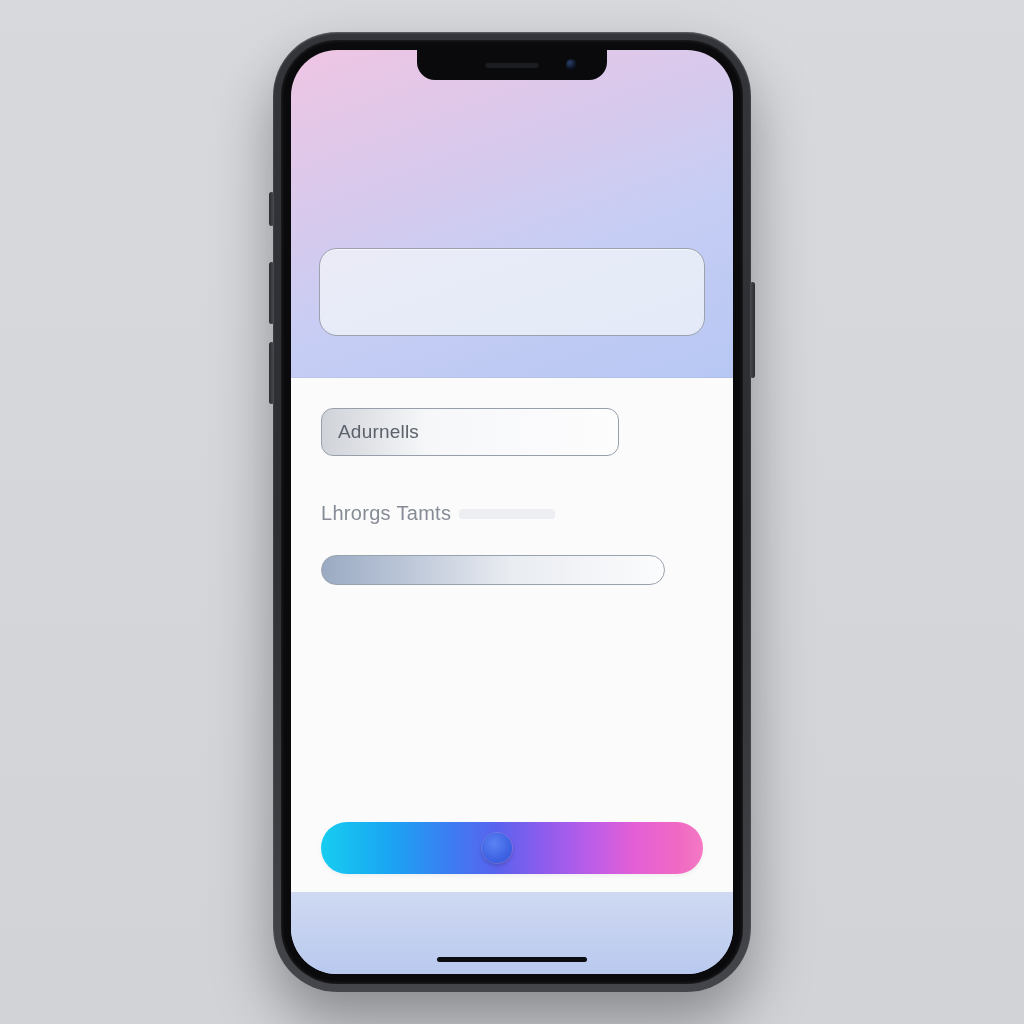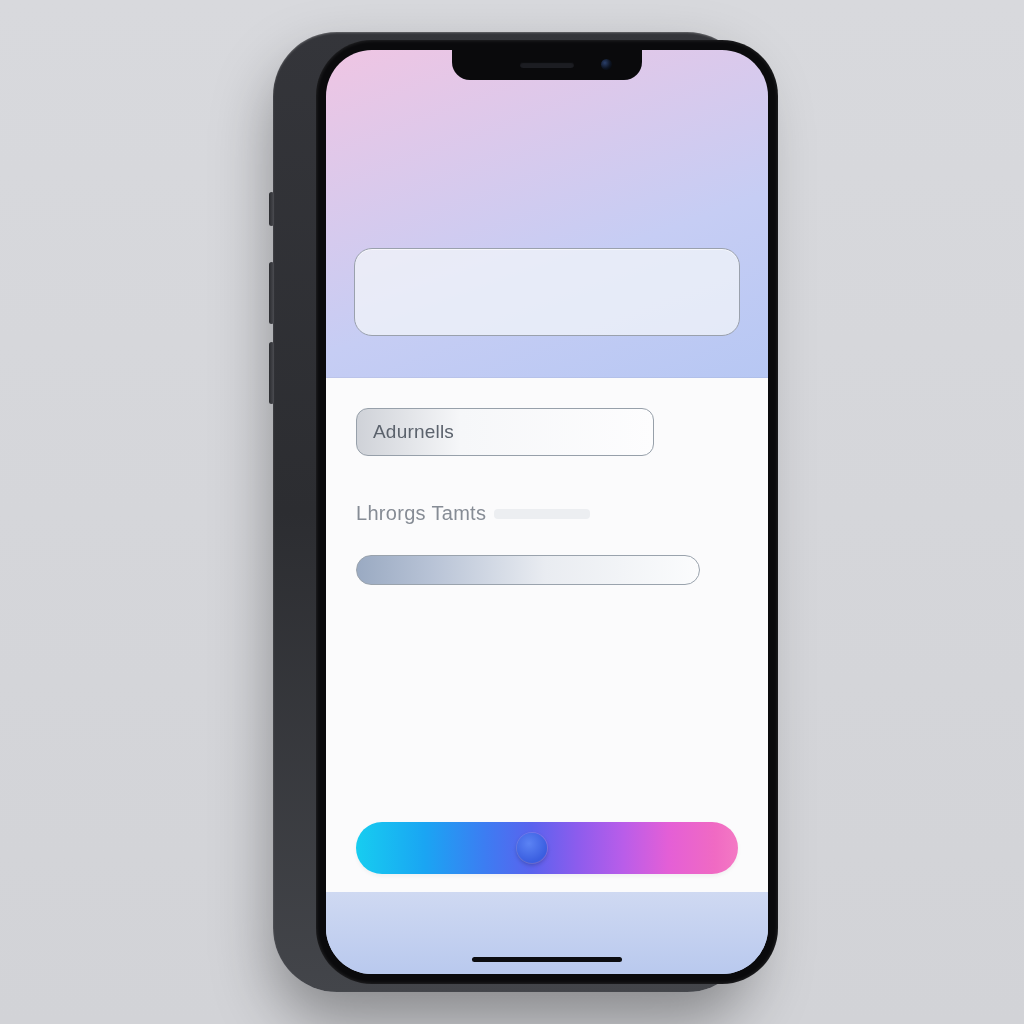--- a/index.html
+++ b/index.html
@@ -31,21 +31,20 @@
         inset 0 1px 2px rgba(255,255,255,0.25);
       position: relative;
     }
     .phone-mid {
       width: 100%;
       height: 100%;
       border-radius: 56px;
       background: #0a0a0c;
       padding: 10px;
       box-shadow: inset 0 0 4px rgba(255,255,255,0.15);
-      margin-left: 35px;
     }
     
     .side-btn {
       position: absolute;
       background: linear-gradient(90deg,#2b2c30,#4a4b50);
       border-radius: 3px;
     }
     .side-left-1 { left: -4px; top: 160px; width: 5px; height: 34px; }
     .side-left-2 { left: -4px; top: 230px; width: 5px; height: 62px; }
     .side-left-3 { left: -4px; top: 310px; width: 5px; height: 62px; }

